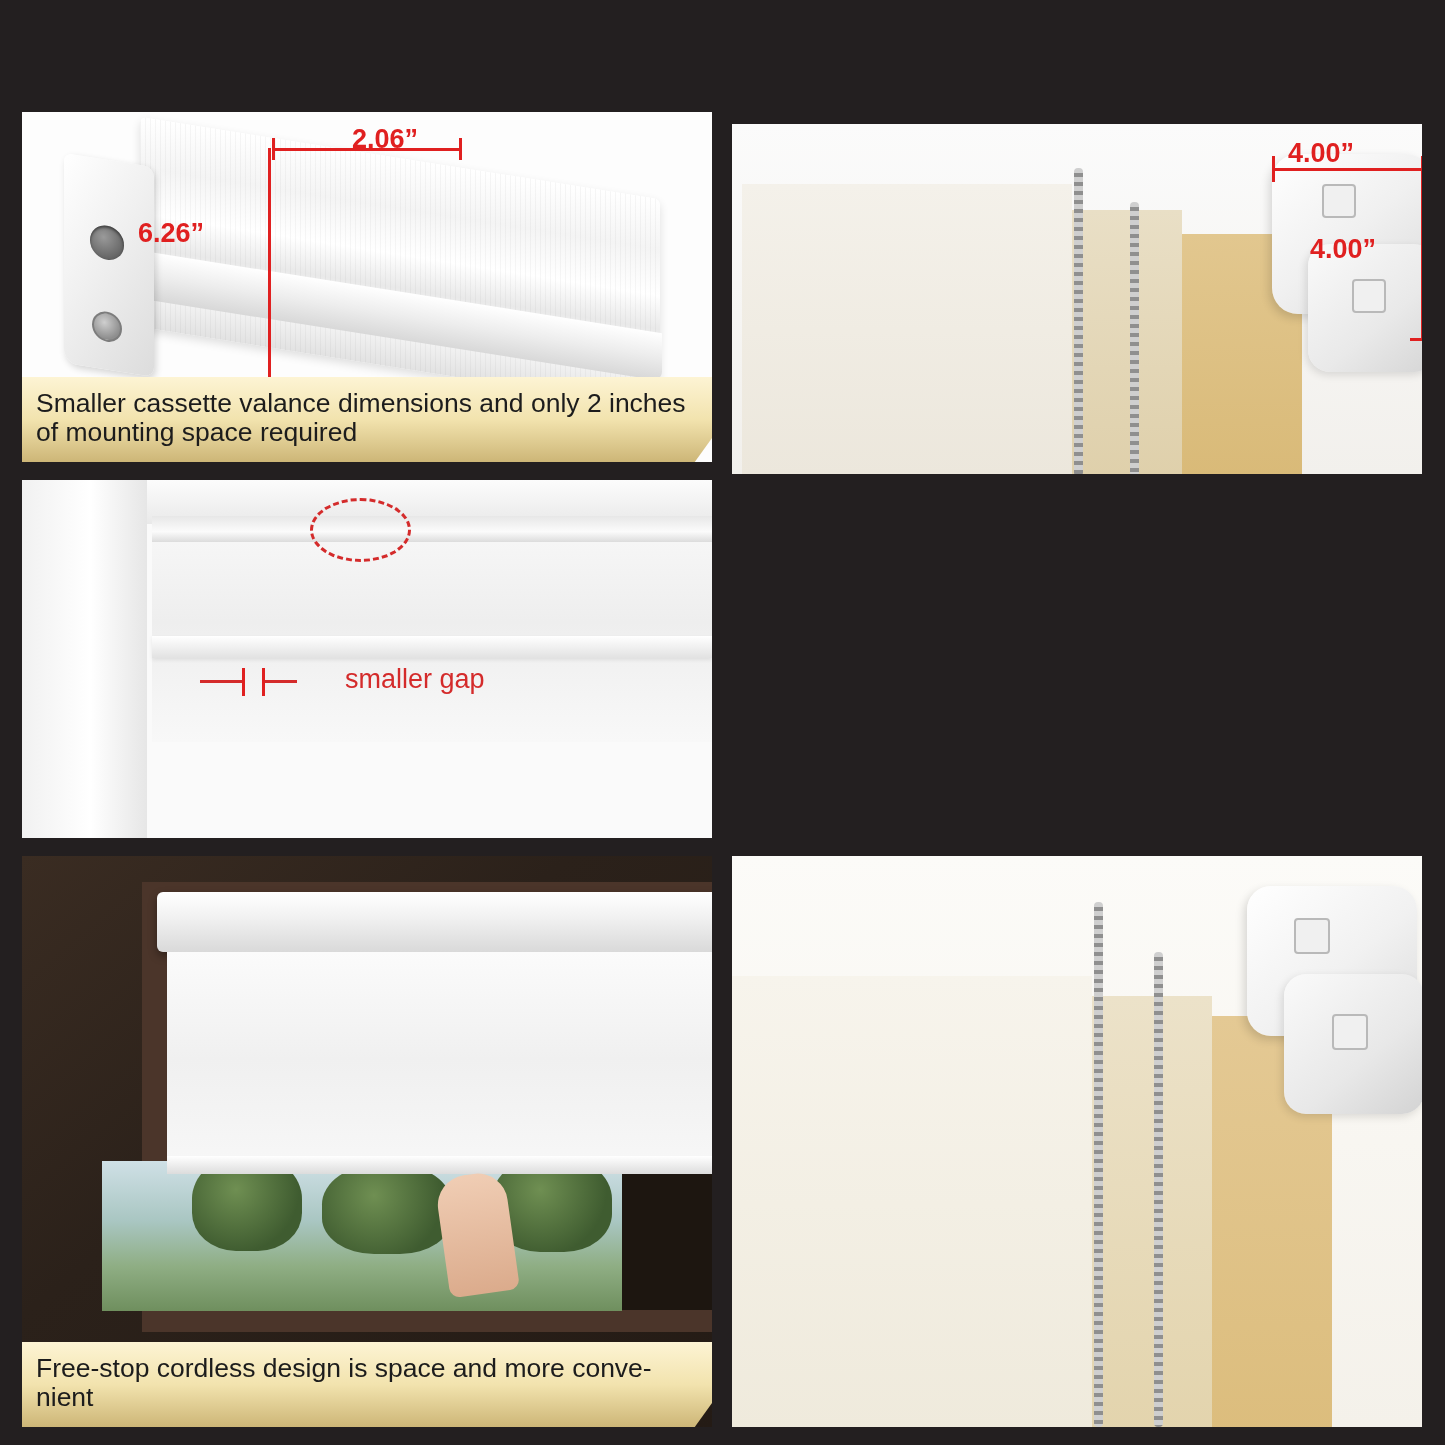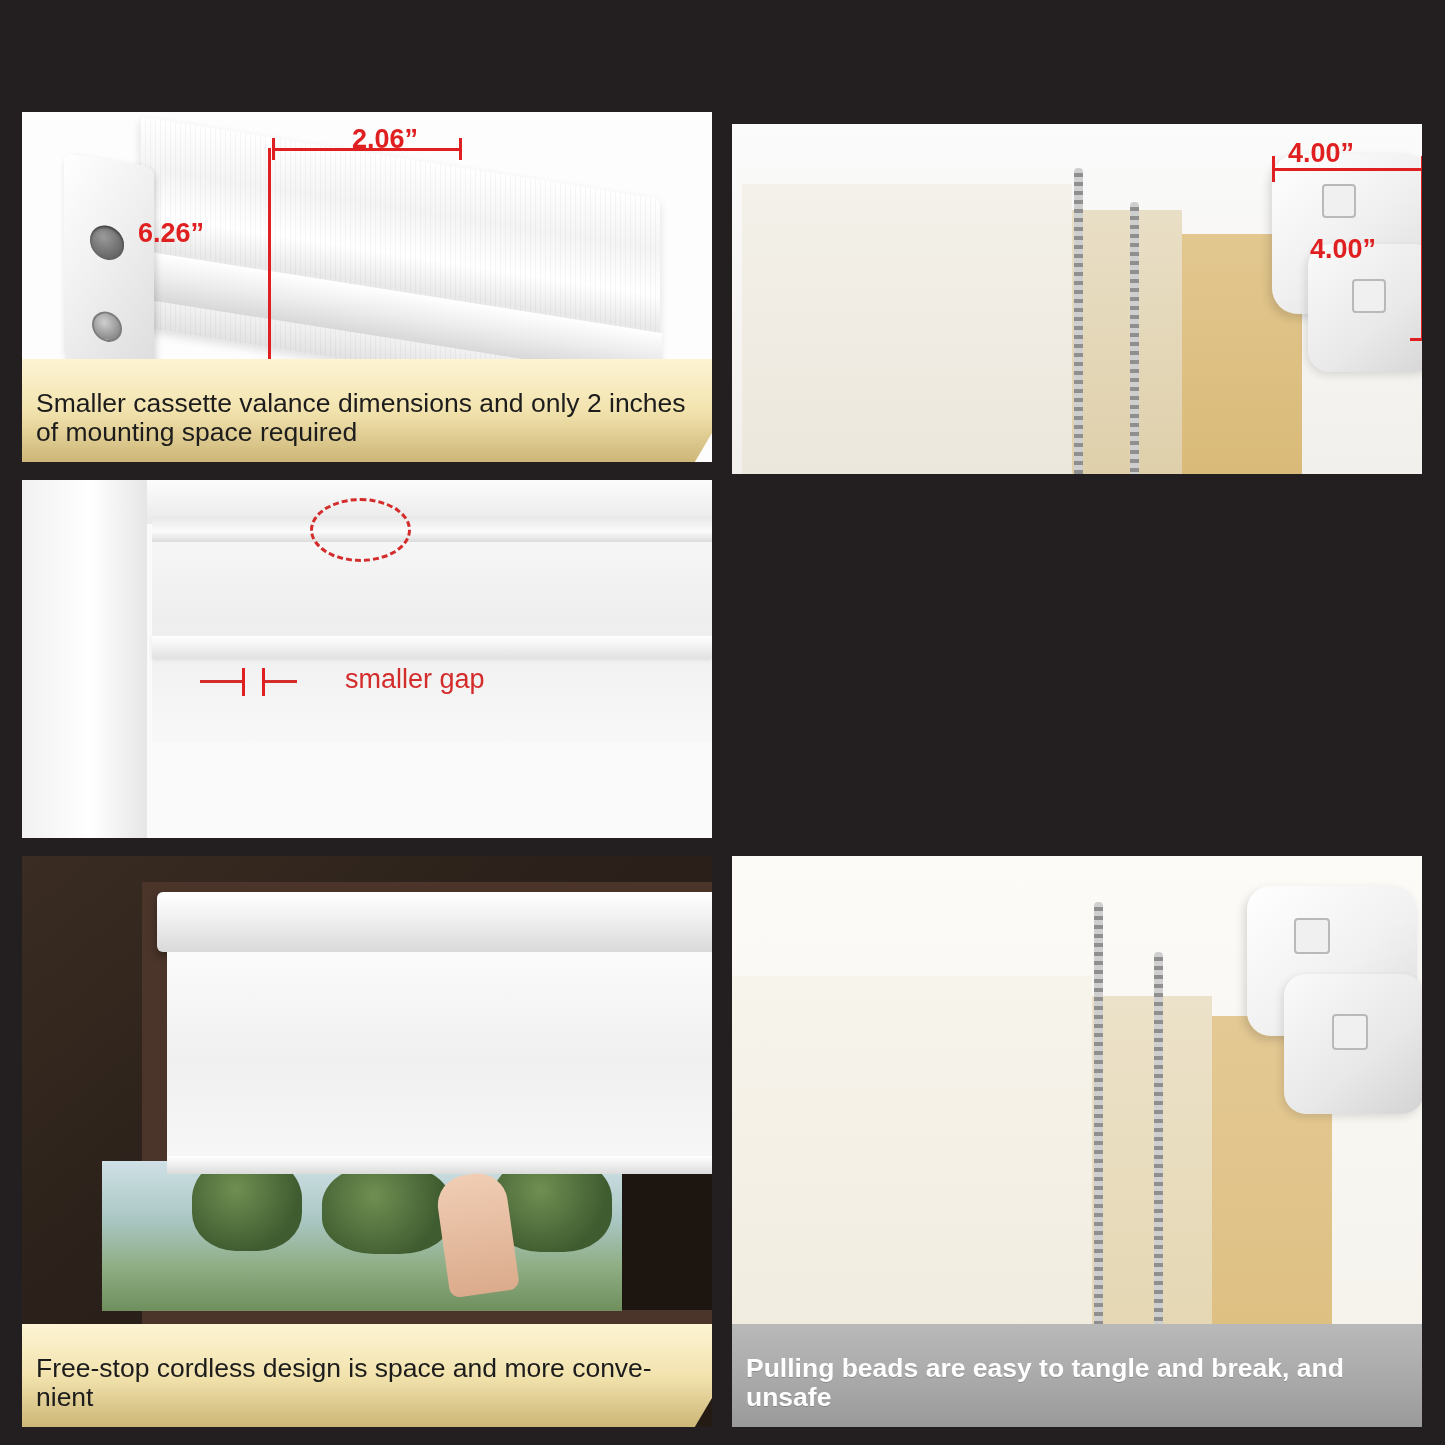--- a/index.html
+++ b/index.html
@@ -54,21 +54,21 @@
     position: absolute;
     left: 0; top: 0; right: 0; bottom: 0;
     overflow: hidden;
   }
   .caption {
     position: absolute;
     left: 0;
     bottom: 0;
     width: 100%;
     box-sizing: border-box;
-    padding: 30px 14px 14px 14px;
+    padding: 12px 14px 14px 14px;
     font-size: 26.5px;
     line-height: 1.12;
     font-weight: 500;
     color: #1c1c1c;
   }
   .caption.gold {
     background: linear-gradient(180deg, #fdf4d4 0%, #f2e3ae 50%, #cdb677 100%);
   }
   .caption.gray {
     background: linear-gradient(180deg, #b9b9b9 0%, #a9a9a9 55%, #9a9a9a 100%);
@@ -415,17 +415,16 @@
         <div class="p6-fab-w fabric"></div>
         <div class="p6-fab-m fabric"></div>
         <div class="p6-fab-t fabric"></div>
         <div class="p6-roll"></div>
         <div class="p6-roll2"></div>
         <div class="sq-icon" style="left:562px; top:62px; width:32px; height:32px;"></div>
         <div class="sq-icon" style="left:600px; top:158px; width:32px; height:32px;"></div>
         <div class="bead-chain" style="left:362px; top:46px; height:525px;"></div>
         <div class="bead-chain" style="left:422px; top:96px; height:475px;"></div>
       </div>
-      <div class="caption gray">Pulling beads are easy to tangle and break, and unsafe</div>
     </div>
 
   </div>
 </div>
 
 </body></html>

